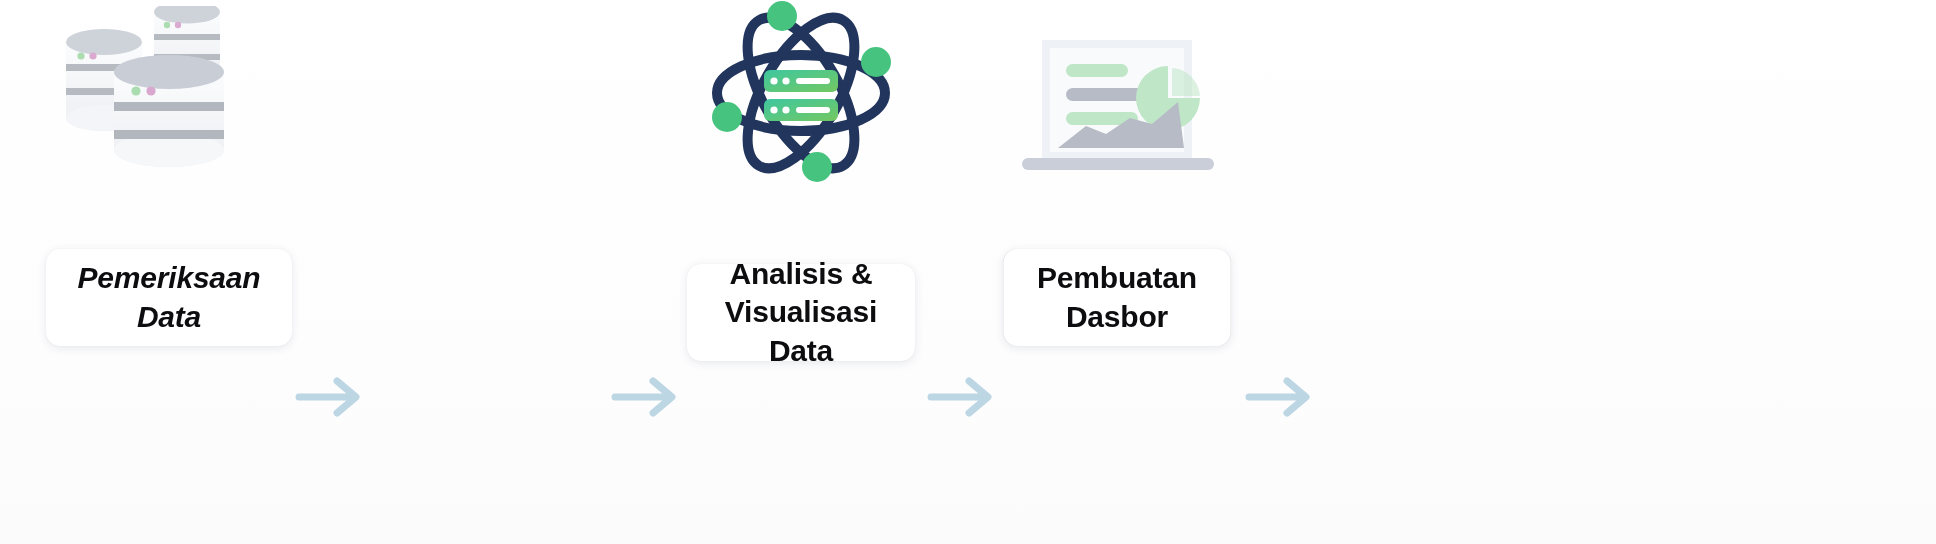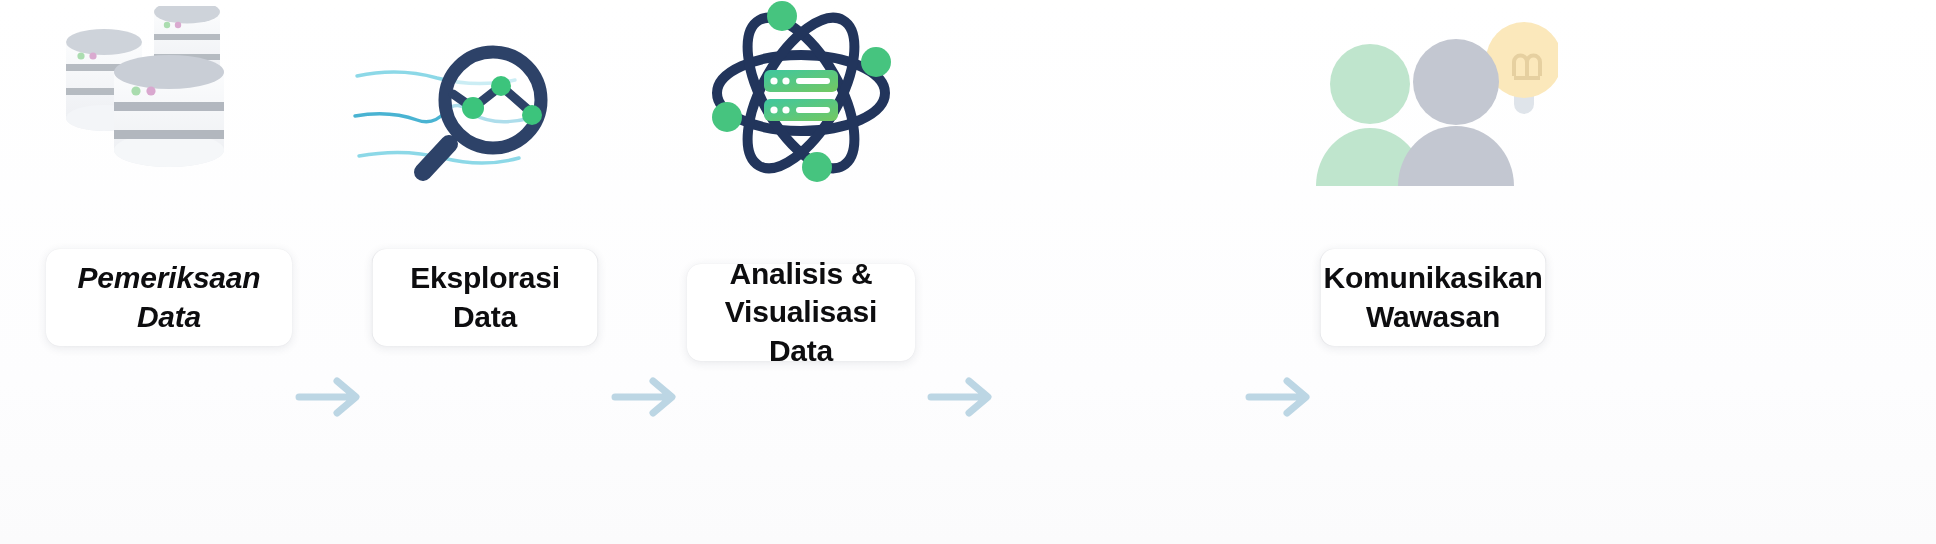--- a/index.html
+++ b/index.html
@@ -138,43 +138,20 @@
           <circle cx="97" cy="85" r="4.6" fill="#d9a8cf"></circle>
         </g>
       </svg>
     </div>
     <div class="card">
       <span class="card-label">Pemeriksaan
 Data</span>
     </div>
   </div>
 
-  <div class="step" id="step-1">
-    <div class="icon-wrap">
-      <svg width="272" height="160" viewBox="0 0 272 160">
-        <g fill="none" stroke-linecap="round" stroke-width="3.4">
-          <path d="M8 50 q42 -9 80 2 q38 10 78 2" stroke="#7fd4e4" opacity="0.9"></path>
-          <path d="M6 90 q34 -6 62 4 q16 6 28 -8 q12 -14 28 2 q22 13 58 4" stroke="#3fafd0" opacity="0.95"></path>
-          <path d="M10 130 q44 -8 84 2 q40 10 76 0" stroke="#7fd4e4" opacity="0.9"></path>
-        </g>
-        <g>
-          <path d="M74 146 L100 118" stroke="#2d4268" stroke-width="18" stroke-linecap="round"></path>
-          <circle cx="144" cy="74" r="48" fill="#ffffff" opacity="0.55"></circle>
-          <circle cx="144" cy="74" r="48" fill="none" stroke="#2d4268" stroke-width="13"></circle>
-          <path d="M104 68 L124 82 L152 60 L184 88" fill="none" stroke="#2d4268" stroke-width="9" stroke-linecap="round" stroke-linejoin="round"></path>
-          <circle cx="124" cy="82" r="11" fill="#3cc47c"></circle>
-          <circle cx="152" cy="60" r="10" fill="#3cc47c"></circle>
-          <circle cx="183" cy="89" r="10" fill="#3cc47c"></circle>
-        </g>
-      </svg>
-    </div>
-    <div class="card">
-      <span class="card-label">Eksplorasi Data</span>
-    </div>
-  </div>
 
   <div class="step" id="step-2">
     <div class="icon-wrap">
       <svg width="190" height="186" viewBox="0 0 190 186">
         <defs>
           <linearGradient id="srv" x1="0" y1="0" x2="1" y2="1">
             <stop offset="0" stop-color="#3ec7a0"></stop>
             <stop offset="1" stop-color="#74c861"></stop>
           </linearGradient>
         </defs>
@@ -198,45 +175,40 @@
         <circle cx="21" cy="117" r="15" fill="#46c47f"></circle>
         <circle cx="111" cy="167" r="15" fill="#46c47f"></circle>
       </svg>
     </div>
     <div class="card">
       <span class="card-label">Analisis &amp;
 Visualisasi Data</span>
     </div>
   </div>
 
-
-  <div class="step" id="step-4">
+  <div class="step" id="step-3">
     <div class="icon-wrap">
-      <svg width="250" height="170" viewBox="0 0 250 170">
-        <g>
-          <path d="M206 70 h20 v18 a10 10 0 0 1 -20 0 z" fill="#dfe4ea"></path>
-          <circle cx="216" cy="44" r="38" fill="#fbe8bb"></circle>
-          <path d="M206 60 v-14 a6.5 6.5 0 1 1 13 0 v14 M219 60 v-14 a6.5 6.5 0 1 1 13 0 v14" fill="none" stroke="#e6d0a0" stroke-width="4"></path>
-          <path d="M206 62 h26" stroke="#e6d0a0" stroke-width="4"></path>
-        </g>
-        <g>
-          <circle cx="62" cy="68" r="40" fill="#bfe5cd"></circle>
-          <path d="M8 170 a54 58 0 0 1 108 0 z" fill="#bfe5cd"></path>
-        </g>
-        <g>
-          <circle cx="148" cy="66" r="43" fill="#c3c7d1"></circle>
-          <path d="M90 170 a58 60 0 0 1 116 0 z" fill="#c3c7d1"></path>
-        </g>
+      <svg width="230" height="160" viewBox="0 0 230 160">
+        <path d="M40 14 h150 v118 h-150 z" fill="#eef1f5"></path>
+        <path d="M48 22 h134 v104 h-134 z" fill="#f9fafc"></path>
+        <rect x="64" y="38" width="62" height="13" rx="6.5" fill="#bfe6c6"></rect>
+        <rect x="64" y="62" width="96" height="13" rx="6.5" fill="#b6bbc6"></rect>
+        <rect x="64" y="86" width="72" height="13" rx="6.5" fill="#bfe6c6"></rect>
+        <path d="M166 40 a32 32 0 1 0 32 32 h-32 z" fill="#bfe6c6"></path>
+        <path d="M170 42 a30 30 0 0 1 28 28 h-28 z" fill="#bfe6c6" opacity="0.55"></path>
+        <path d="M56 122 L84 100 L104 108 L128 92 L150 98 L176 76 L182 122 z" fill="#b6bbc6"></path>
+        <rect x="20" y="132" width="192" height="12" rx="6" fill="#c9ced8"></rect>
       </svg>
     </div>
     <div class="card">
-      <span class="card-label">Komunikasikan
-Wawasan</span>
-    </div>
-  </div>
+      <span class="card-label">Pembuatan
+Dasbor</span>
+    </div>
+  </div>
+
 
   <div class="arrow" id="arrow-0">
     <svg viewBox="0 0 74 46">
       <path d="M6 23 H62 M44 7 L63 23 L44 39" fill="none" stroke="#bcd6e4" stroke-width="7" stroke-linecap="round" stroke-linejoin="round"></path>
     </svg>
   </div>
   <div class="arrow" id="arrow-1">
     <svg viewBox="0 0 74 46">
       <path d="M6 23 H62 M44 7 L63 23 L44 39" fill="none" stroke="#bcd6e4" stroke-width="7" stroke-linecap="round" stroke-linejoin="round"></path>
     </svg>

